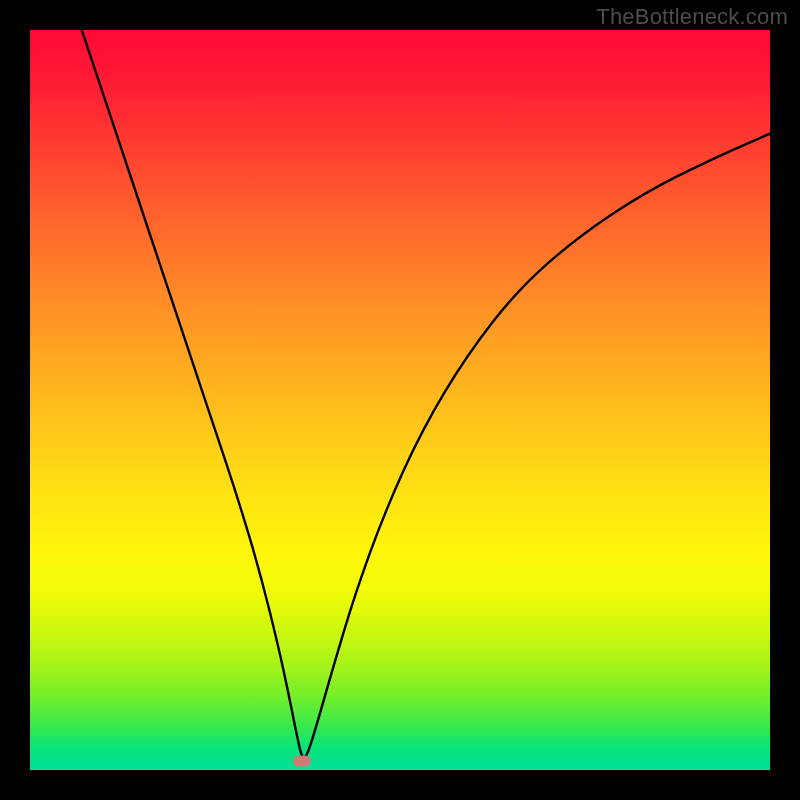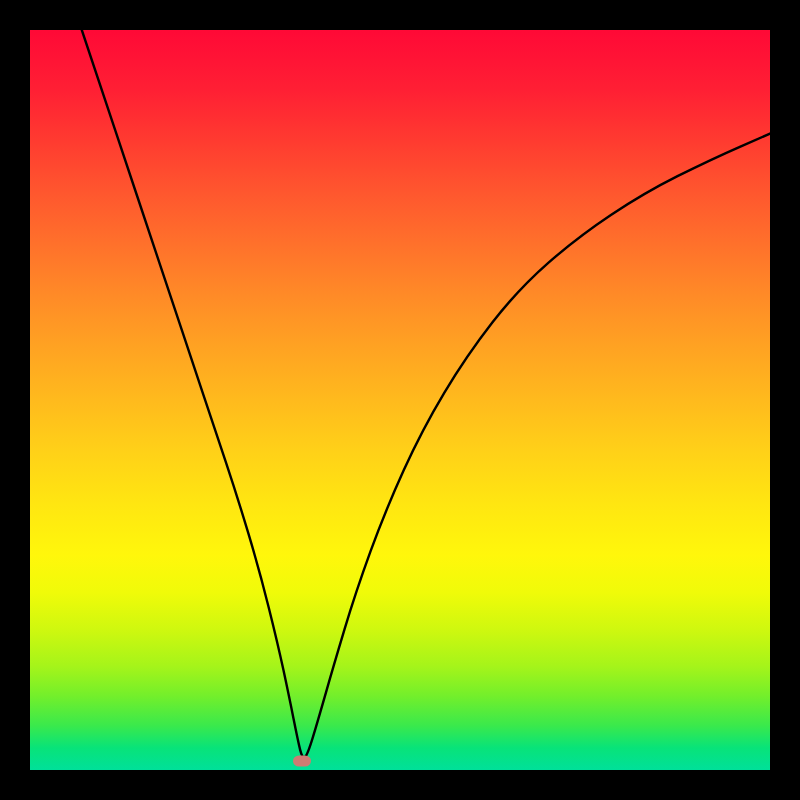--- a/index.html
+++ b/index.html
@@ -74,20 +74,21 @@
     background: #cd7b73;
     z-index: 11;
     transform: translate(-50%, -50%);
   }
 </style>
 </head>
 <body>
 
 <div class="stage">
 
+  <div class="watermark">TheBottleneck.com</div>
 
   <div class="plot">
     <div class="gradient-bg"></div>
 
     <svg class="curve-layer" viewBox="0 0 740 740" preserveAspectRatio="none">
       <path fill="none" stroke="#000000" stroke-width="2.4" stroke-linecap="round" stroke-linejoin="round" d="M 51.80 0.00 Q 74.00 66.60 85.10 99.90 Q 96.20 133.20 107.30 166.50 Q 118.40 199.80 129.50 233.10 Q 140.60 266.40 151.70 299.70 Q 162.80 333.00 173.90 366.30 Q 185.00 399.60 196.10 432.90 Q 207.20 466.20 218.30 503.20 Q 229.40 540.20 238.65 577.20 Q 247.90 614.20 253.45 640.10 Q 259.00 666.00 263.44 688.20 Q 267.88 710.40 270.10 719.65 Q 272.32 728.90 274.91 727.05 Q 277.50 725.20 283.05 706.70 Q 288.60 688.20 296.00 662.30 Q 303.40 636.40 314.50 599.40 Q 325.60 562.40 340.40 521.70 Q 355.20 481.00 373.70 440.30 Q 392.20 399.60 414.40 362.60 Q 436.60 325.60 462.50 292.30 Q 488.40 259.00 518.00 233.10 Q 547.60 207.20 580.90 185.00 Q 614.20 162.80 647.50 146.15 Q 680.80 129.50 710.40 116.55 L 740.00 103.60"></path>
     </svg>
 
     <div class="marker" style="left: 272.32px; top: 731.12px; background: rgb(205, 123, 115);"></div>
   </div>

